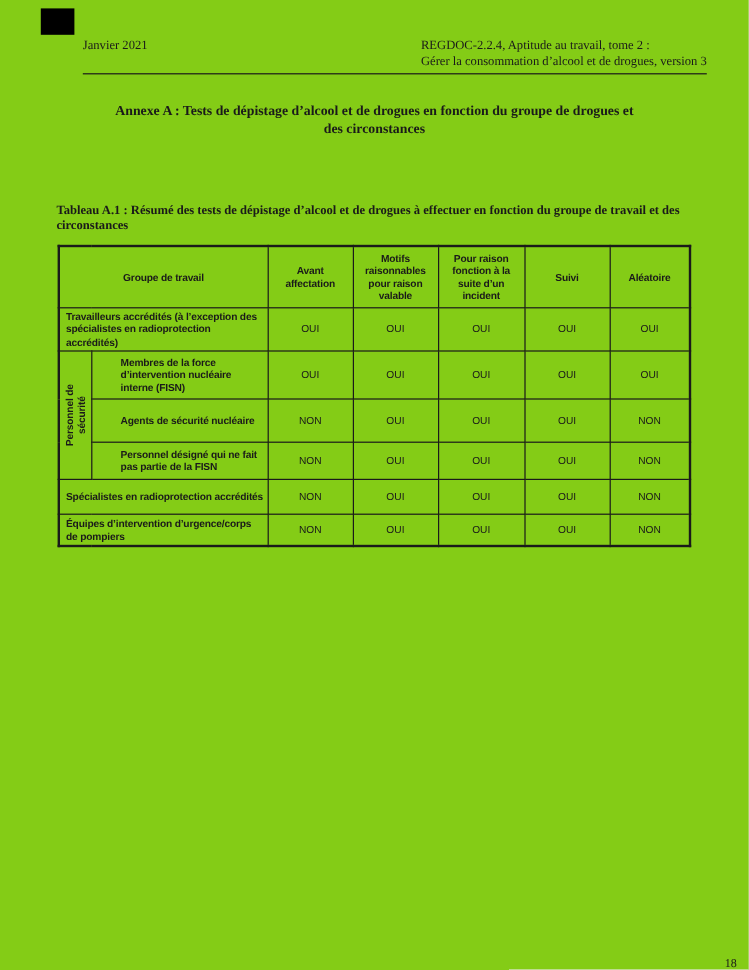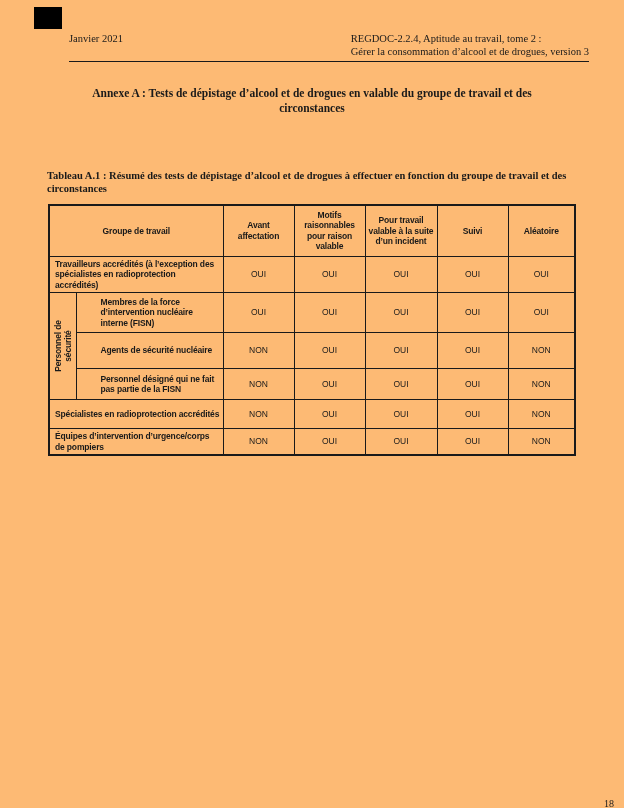--- a/index.html
+++ b/index.html
@@ -1,19 +1,19 @@
 <!DOCTYPE html>
 <html><head>
 <meta charset="utf-8">
 <style>
   html,body{margin:0;padding:0;background:#e8e8e8;}
   .page{
     position:relative;
     width:624px;height:808px;
-    background:#fdba74;
+    background:#84cc16;
     font-family:"Liberation Serif", serif;
     color:#1a1a1a;
     overflow:hidden;
     margin:0 auto;
     box-sizing:border-box;
   }
   .scan-mark{
     position:absolute;left:34px;top:7px;width:28px;height:22px;
     background:#000000;
   }
@@ -89,42 +89,42 @@
 
   <div class="scan-mark"></div>
 
   <div class="pg-header">
     <span>Janvier 2021</span>
     <div class="hdr-right">REGDOC-2.2.4, Aptitude au travail, tome 2 :
 Gérer la consommation d’alcool et de drogues, version 3</div>
   </div>
 
   <div class="doc-title">
-    <span class="inner">Annexe A : Tests de dépistage d’alcool et de drogues en valable du groupe de travail et des circonstances</span>
+    <span class="inner">Annexe A : Tests de dépistage d’alcool et de drogues en fonction du groupe de drogues et des circonstances</span>
   </div>
 
 
   <div class="caption">Tableau A.1 : Résumé des tests de dépistage d’alcool et de drogues à effectuer en fonction du groupe de travail et des circonstances</div>
 
   <table class="matrix">
     <colgroup>
       <col style="width:27px">
       <col style="width:147px">
       <col style="width:71px">
       <col style="width:71px">
       <col style="width:72px">
       <col style="width:71px">
       <col style="width:67px">
     </colgroup>
     <tbody>
         <tr class="trh">
       <th colspan="2">Groupe de travail</th>
       <th>Avant affectation</th>
       <th>Motifs raisonnables pour raison valable</th>
-      <th>Pour travail valable à la suite d’un incident</th>
+      <th>Pour raison fonction à la suite d’un incident</th>
       <th>Suivi</th>
       <th>Aléatoire</th>
     </tr>
     <tr class="tr1">
       <td class="rowlabel" colspan="2">Travailleurs accrédités (à l’exception des spécialistes en radioprotection accrédités)</td>
       <td class="val">OUI</td>
       <td class="val">OUI</td>
       <td class="val">OUI</td>
       <td class="val">OUI</td>
       <td class="val">OUI</td>

